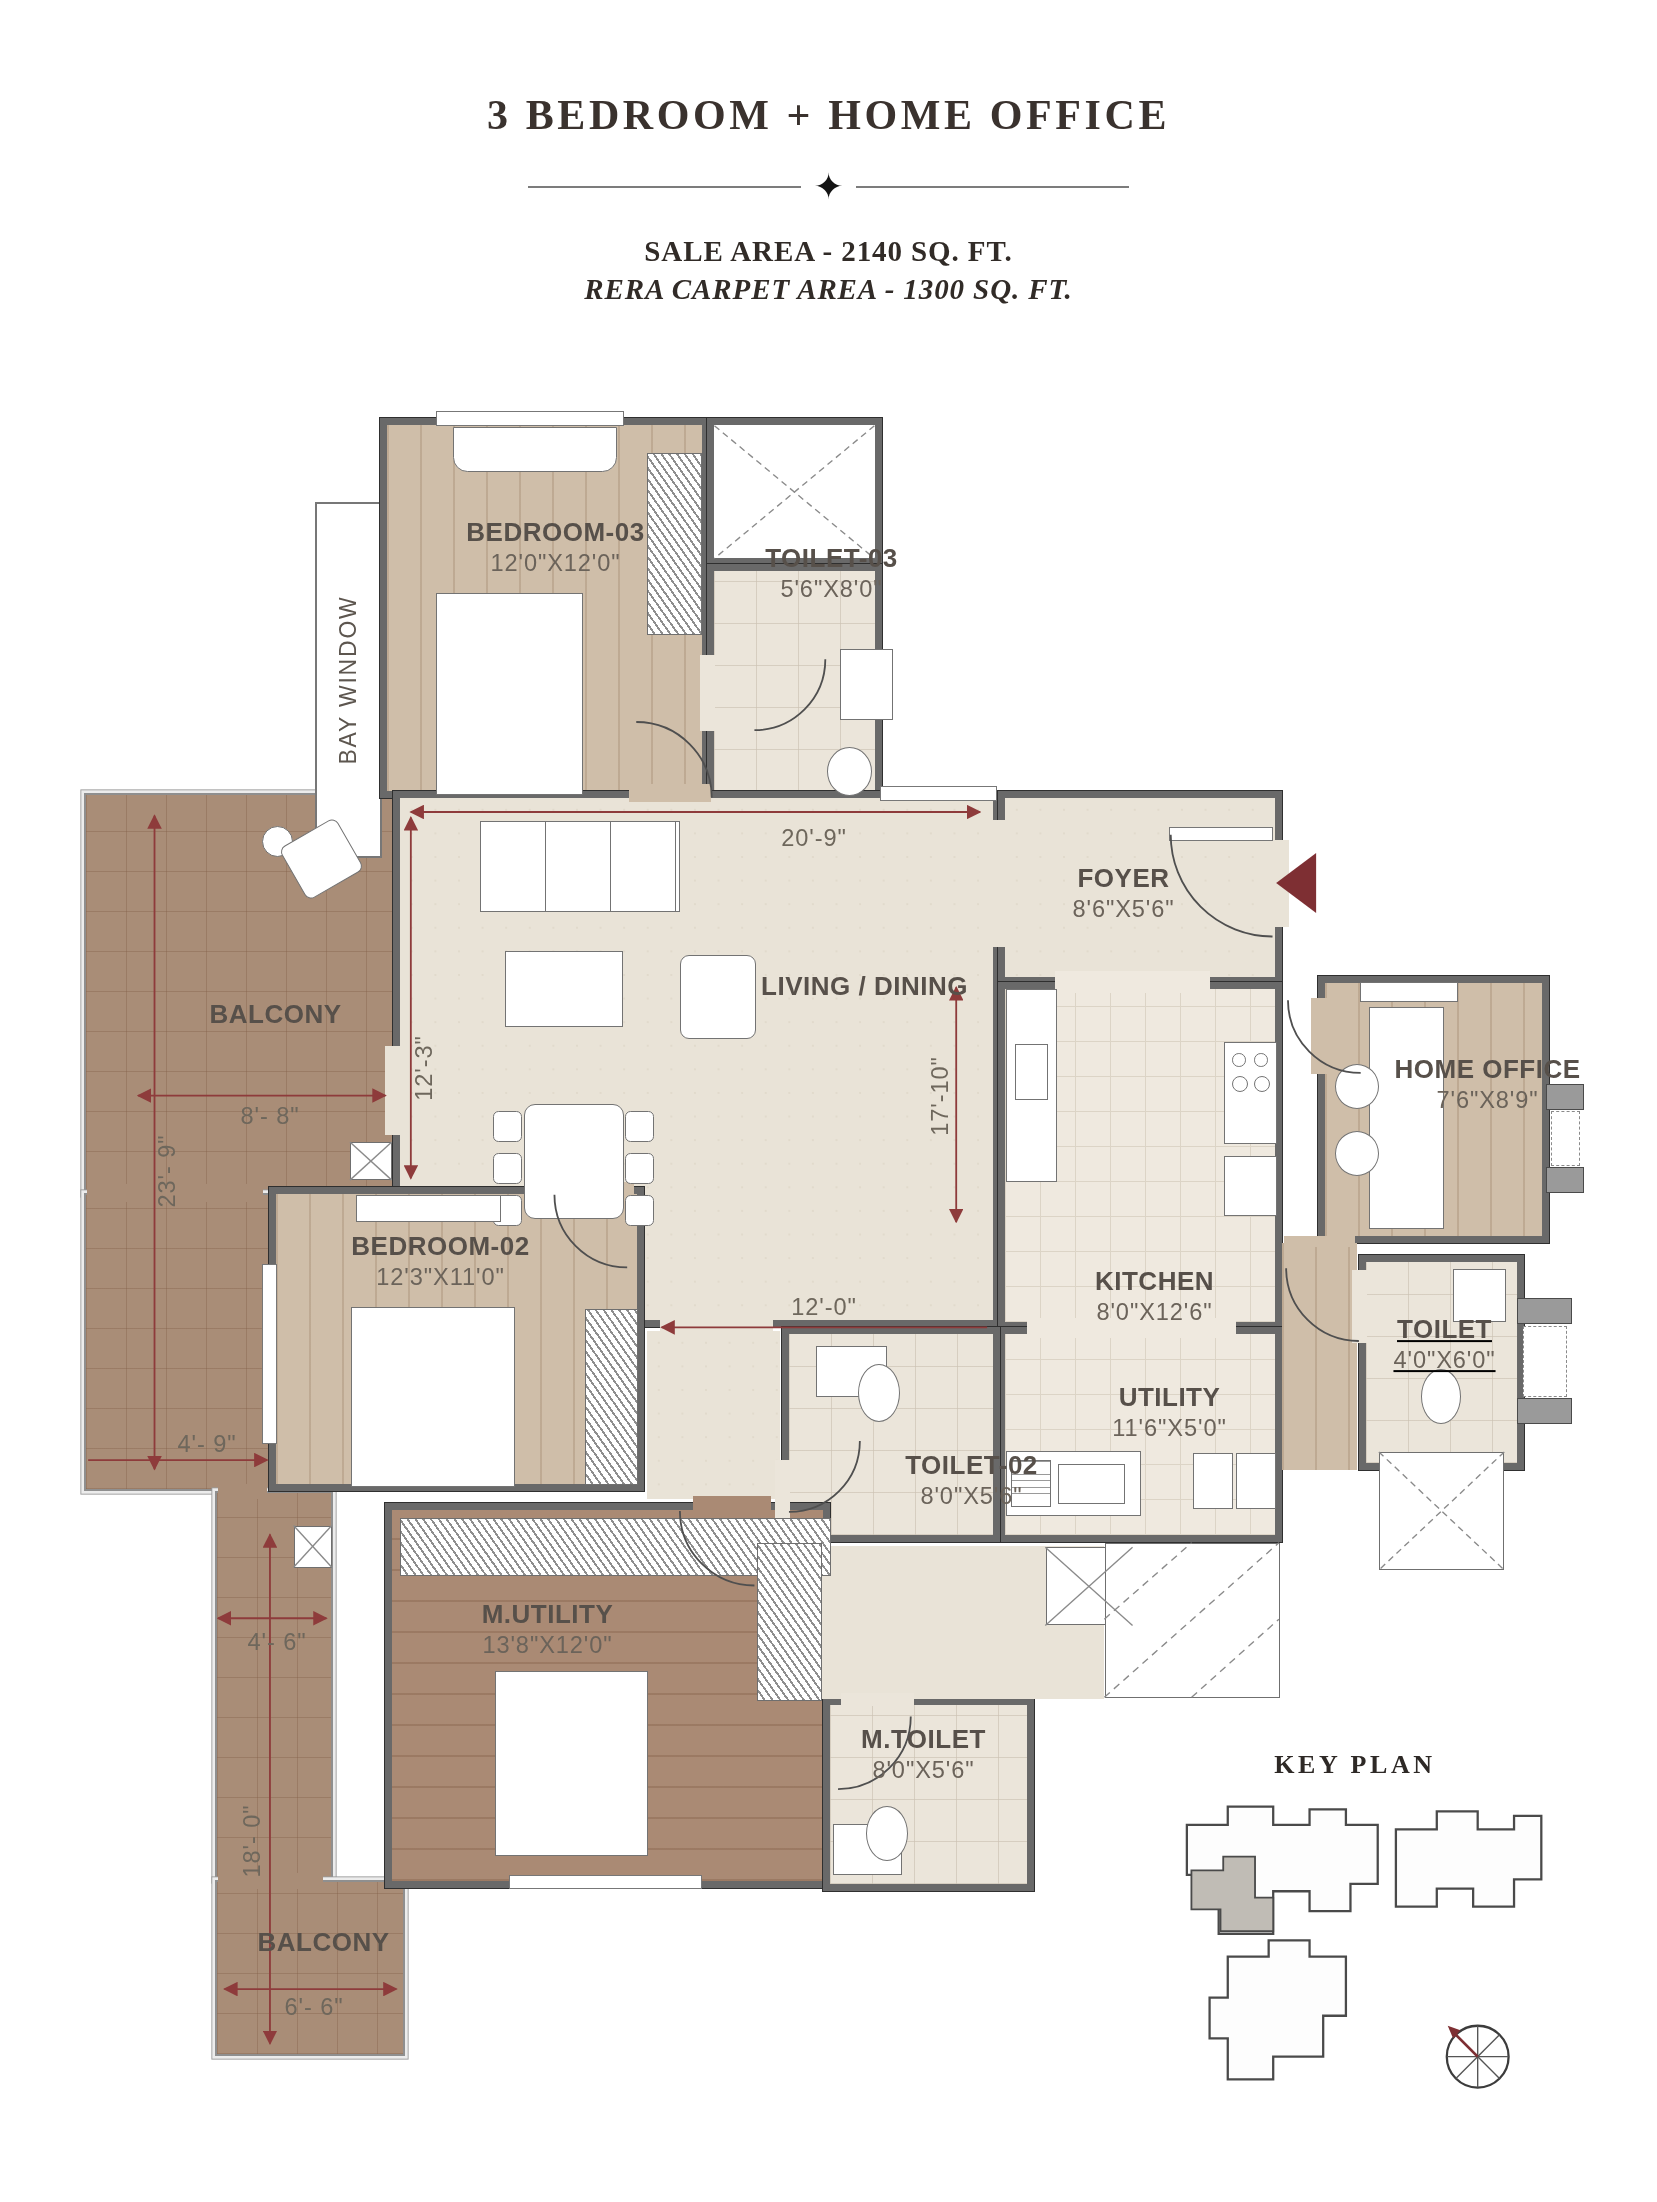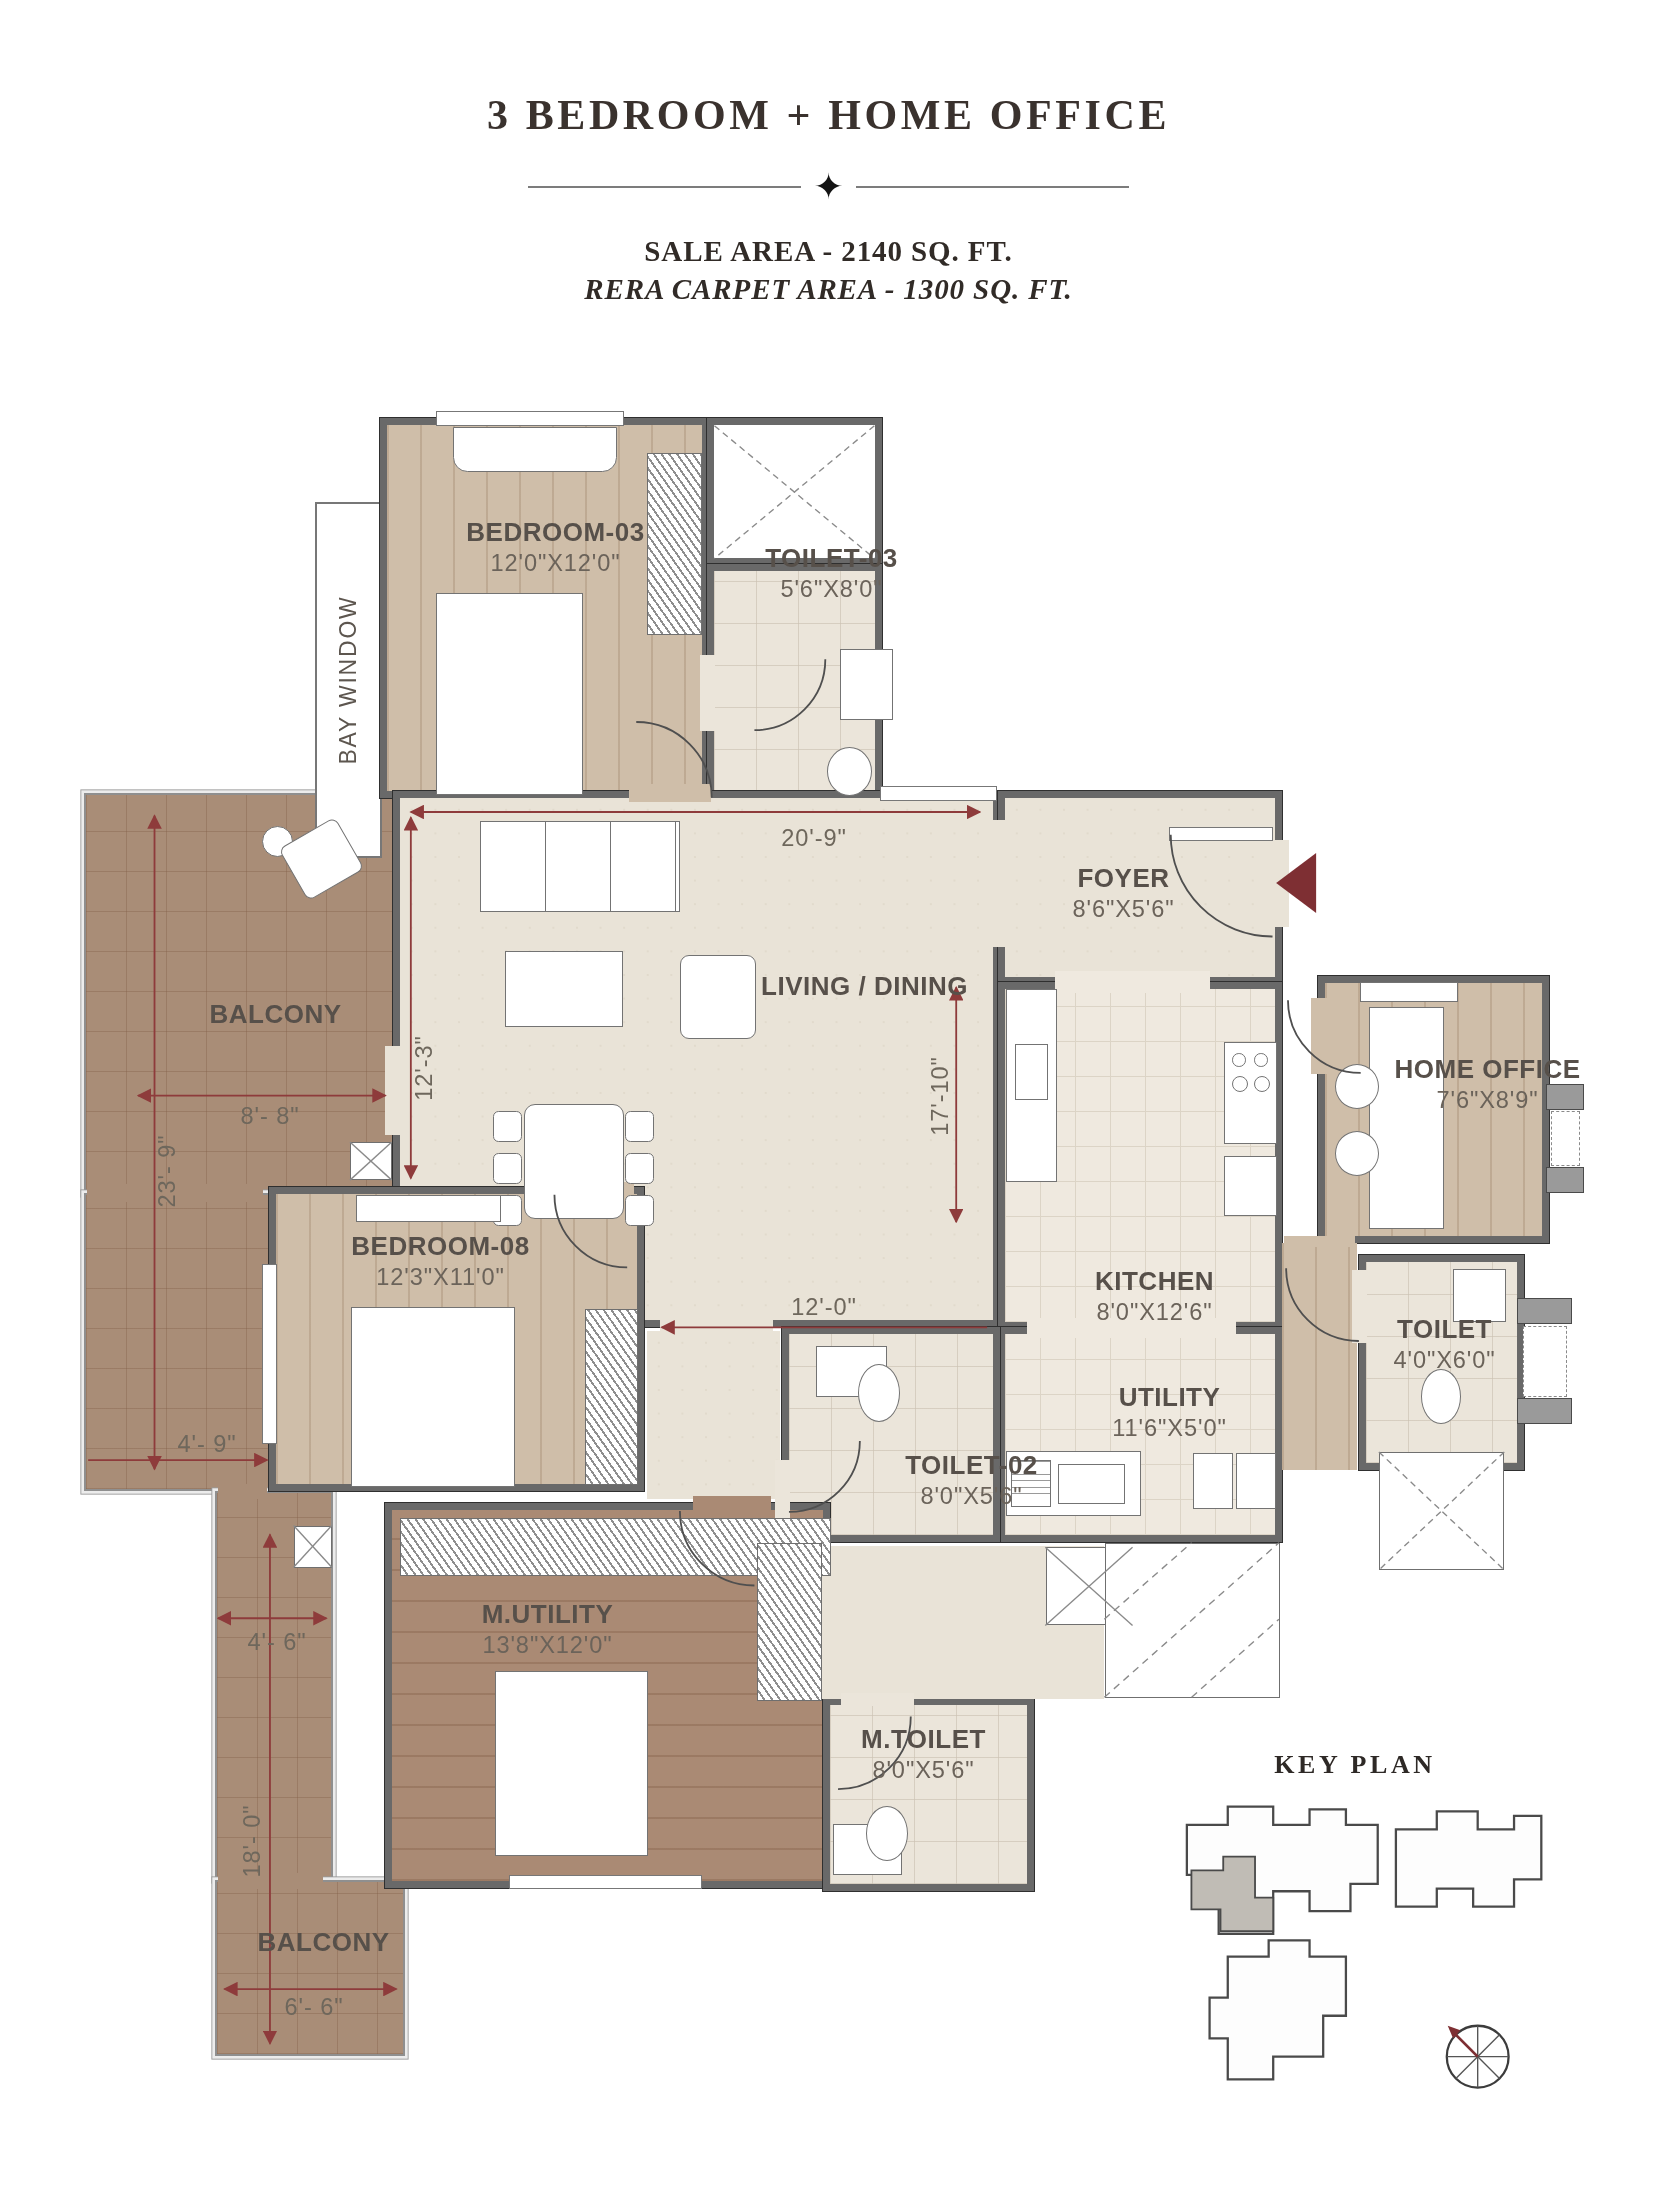--- a/index.html
+++ b/index.html
@@ -281,34 +281,34 @@
   <span class="rname">LIVING / DINING</span>
 </div>
 <div class="room-label" style="left:1143px;top:1296px;">
   <span class="rname">KITCHEN</span>
   <span class="rsize">8'0"X12'6"</span>
 </div>
 <div class="room-label" style="left:1435px;top:1084px;margin-left:41px;">
   <span class="rname">HOME OFFICE</span>
   <span class="rsize">7'6"X8'9"</span>
 </div>
-<div class="room-label" style="left:1433px;top:1344px;">
+<div class="room-label" style="left:1433px;top:1344px;text-decoration:underline;">
   <span class="rname">TOILET</span>
   <span class="rsize">4'0"X6'0"</span>
 </div>
 <div class="room-label" style="left:1158px;top:1412px;">
   <span class="rname">UTILITY</span>
   <span class="rsize">11'6"X5'0"</span>
 </div>
 <div class="room-label" style="left:960px;top:1480px;">
   <span class="rname">TOILET-02</span>
   <span class="rsize">8'0"X5'6"</span>
 </div>
 <div class="room-label" style="left:429px;top:1261px;">
-  <span class="rname">BEDROOM-08</span>
+  <span class="rname">BEDROOM-02</span>
   <span class="rsize">12'3"X11'0"</span>
 </div>
 <div class="room-label" style="left:536px;top:1629px;">
   <span class="rname">M.UTILITY</span>
   <span class="rsize">13'8"X12'0"</span>
 </div>
 <div class="room-label" style="left:912px;top:1754px;">
   <span class="rname">M.TOILET</span>
   <span class="rsize">8'0"X5'6"</span>
 </div>

